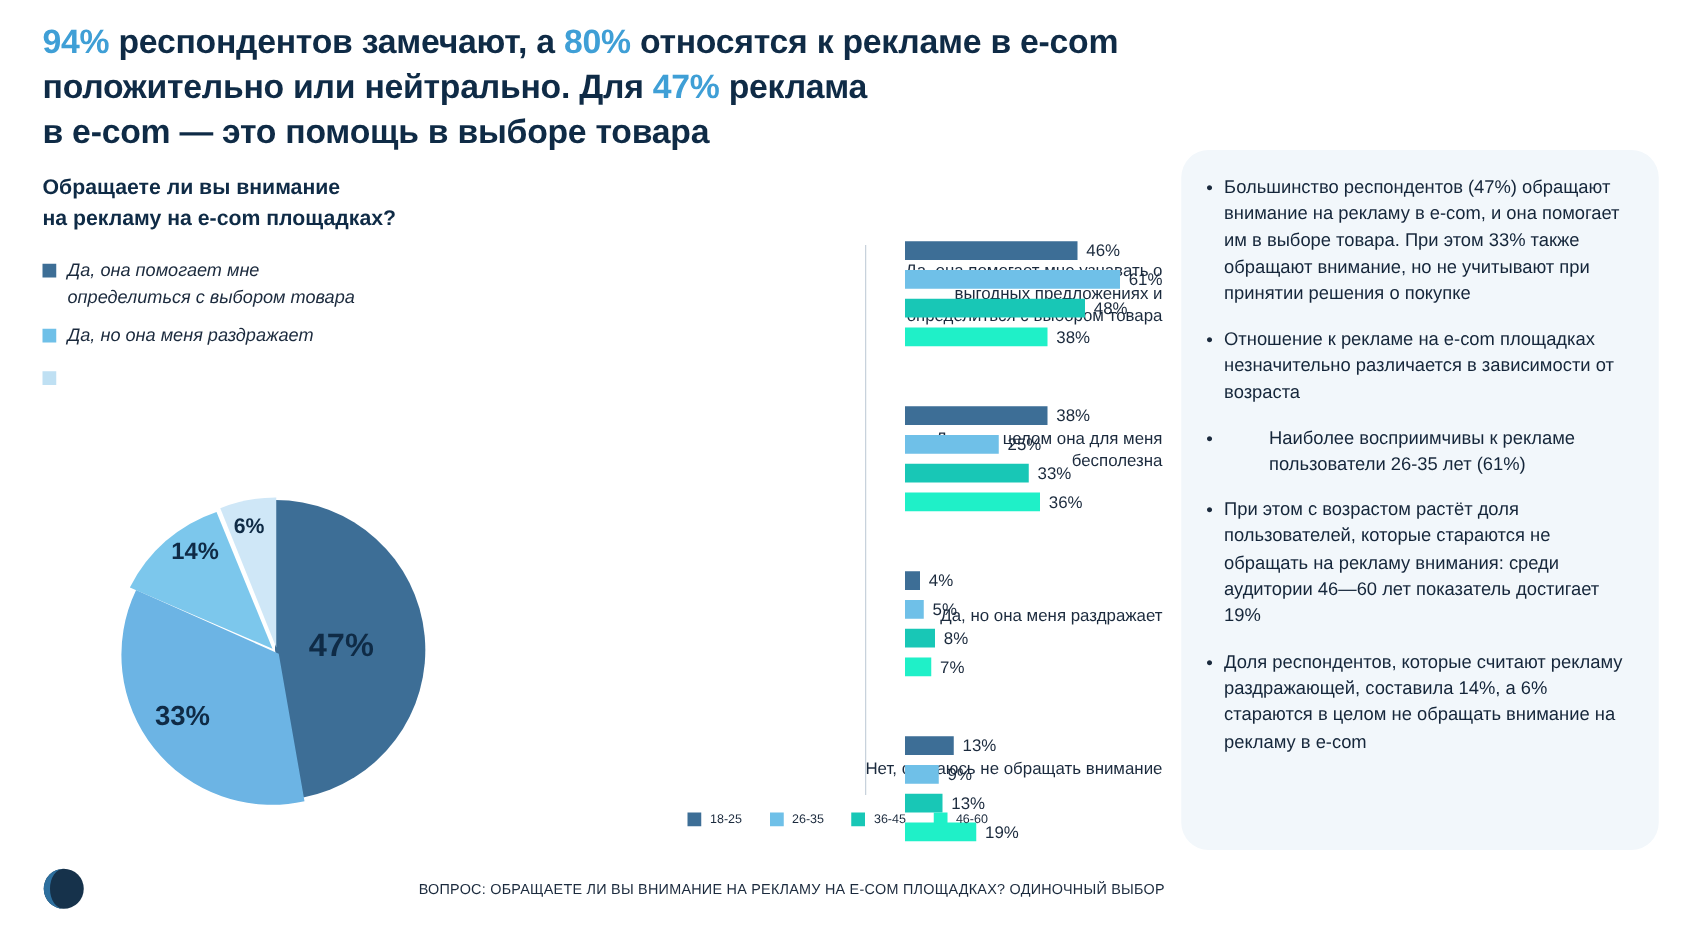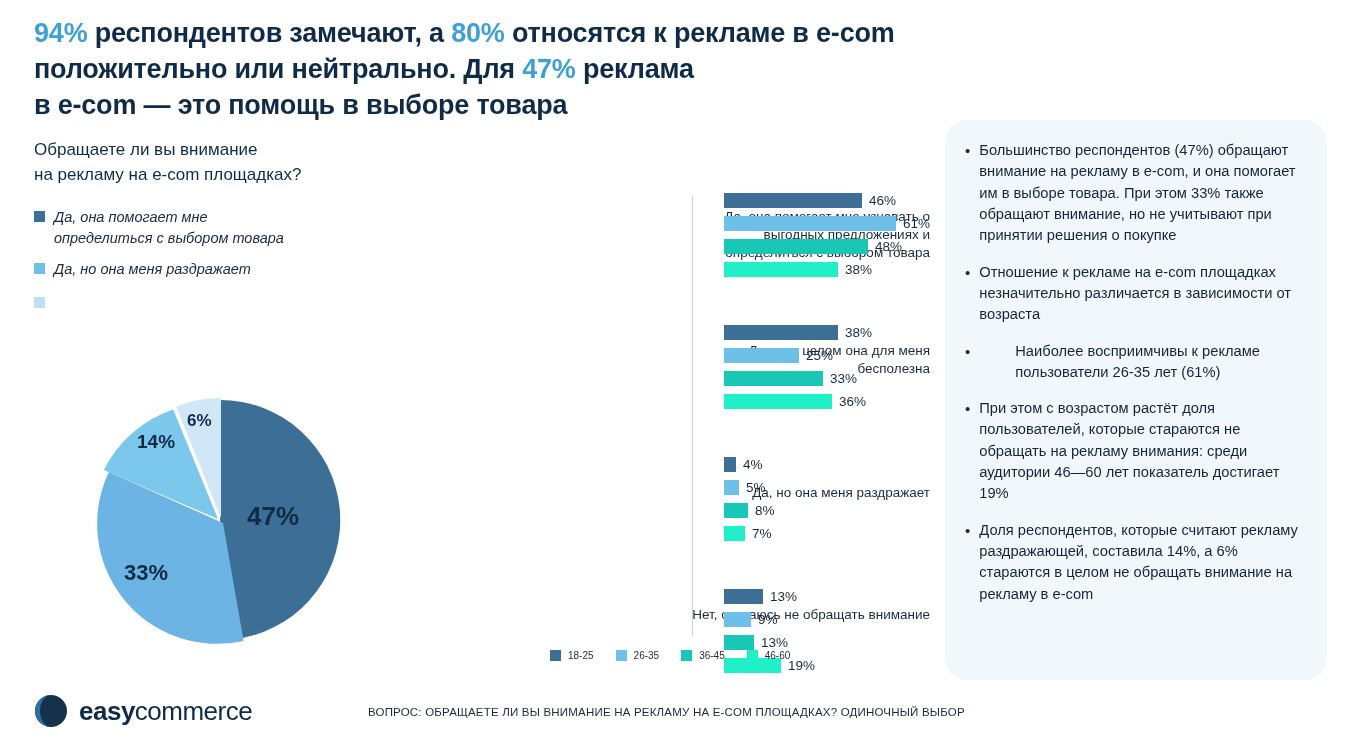--- a/index.html
+++ b/index.html
@@ -22,21 +22,21 @@
     font-weight: bold;
     line-height: 1.33;
     color: #0f2b46;
     letter-spacing: -0.2px;
   }
   .hl-accent { color: #3f9fd6; }
 
   
   .left-col { position: absolute; left: 34px; top: 138px; width: 380px; }
   .q-title {
-    font-size: 17px; font-weight: normal; line-height: 1.45; color: #0f2b46;
+    font-size: 17px; font-weight: bold; line-height: 1.45; color: #0f2b46;
     width: 330px;
   }
   .legend-left { margin-top: 20px; }
   .legend-left .lg-row {
     display: flex; align-items: flex-start; gap: 9px;
     margin-bottom: 11px;
   }
   .legend-left .sw { width: 11px; height: 11px; margin-top: 4px; flex: 0 0 auto; }
   .legend-left .lg-txt { font-size: 14.5px; line-height: 1.4; color: #1b2a3d; max-width: 260px; font-style: italic; }
 
@@ -84,21 +84,21 @@
   .bullet { display: flex; gap: 9px; margin-bottom: 15px; }
   .bullet .dot { font-size: 15px; line-height: 1.45; color: #1b2a3d; }
   .bullet .btxt { font-size: 14.7px; line-height: 1.45; color: #15263a; }
 
   
   .logo-wrap { position: absolute; left: 34px; top: 694px; display: flex; align-items: center; gap: 11px; }
   .logo-mark { width: 34px; height: 34px; }
   .logo-text { font-size: 26px; font-weight: bold; color: #0f2b46; letter-spacing: -0.5px; }
   .logo-text .light { font-weight: normal; color: #0f2b46; }
   .footnote {
-    position: absolute; left: 368px; top: 706px;
+    position: absolute; left: 335px; top: 706px;
     font-size: 11.5px; color: #1b2a3d; letter-spacing: 0.2px;
   }
 </style>
 </head>
 <body>
 
 <div class="page">
 
   <div class="headline">
     <span class="hl-accent">94%</span><span> респондентов замечают, а </span><span class="hl-accent">80%</span><span> относятся к рекламе в e-com</span><br>
@@ -296,20 +296,17 @@
       <span class="dot">•</span>
       <span class="btxt">Доля респондентов, которые считают рекламу раздражающей, составила 14%, а 6% стараются в целом не обращать внимание на рекламу в e-com</span>
     </div>
   </div>
 
   <div class="logo-wrap">
     <svg class="logo-mark" viewBox="0 0 34 34">
       <circle cx="17" cy="17" r="16" fill="#16324b"></circle>
       <path d="M17 1 A16 16 0 0 0 17 33 A11 16 0 0 1 17 1 Z" fill="#2d6f9e"></path>
     </svg>
-    <div class="logo-text">
-      <span>easy</span><span class="light">commerce</span>
-    </div>
   </div>
 
   <div class="footnote">ВОПРОС: ОБРАЩАЕТЕ ЛИ ВЫ ВНИМАНИЕ НА РЕКЛАМУ НА E-COM ПЛОЩАДКАХ? ОДИНОЧНЫЙ ВЫБОР</div>
 
 </div>
 
 </body></html>

